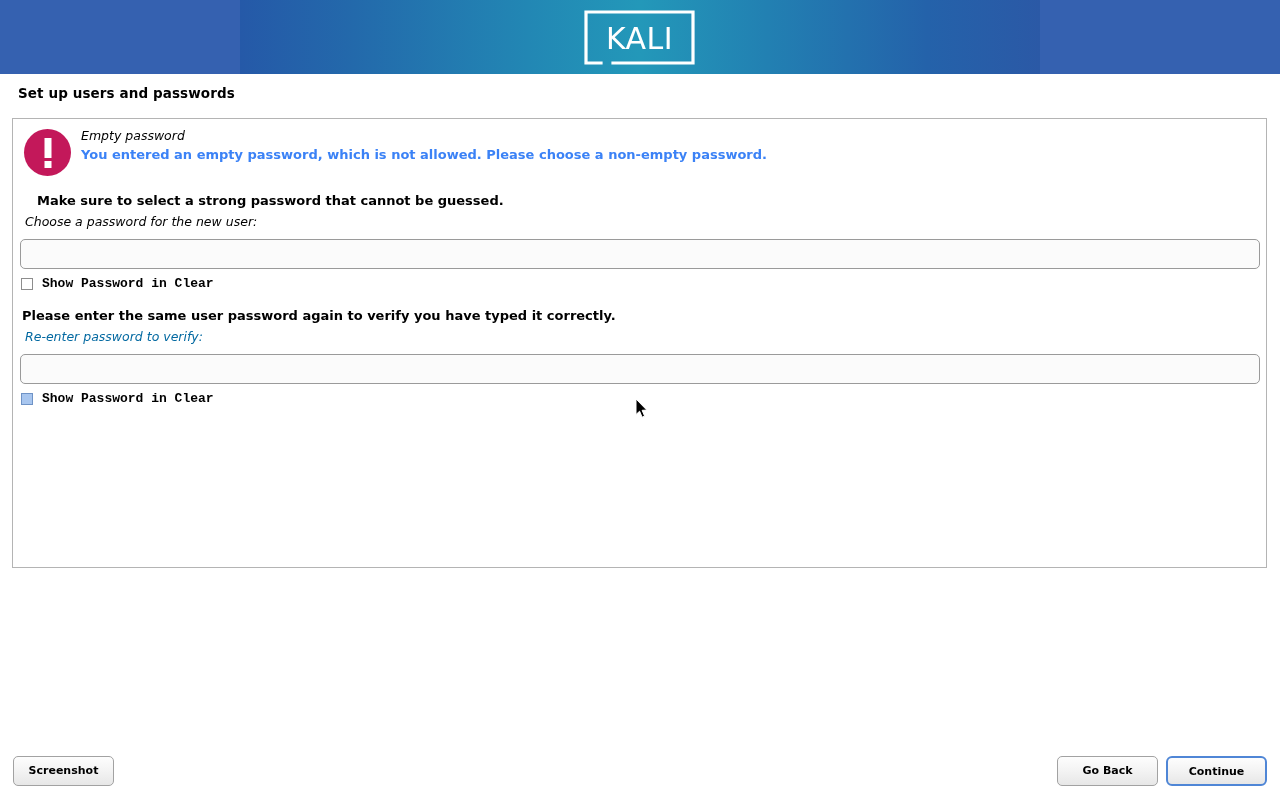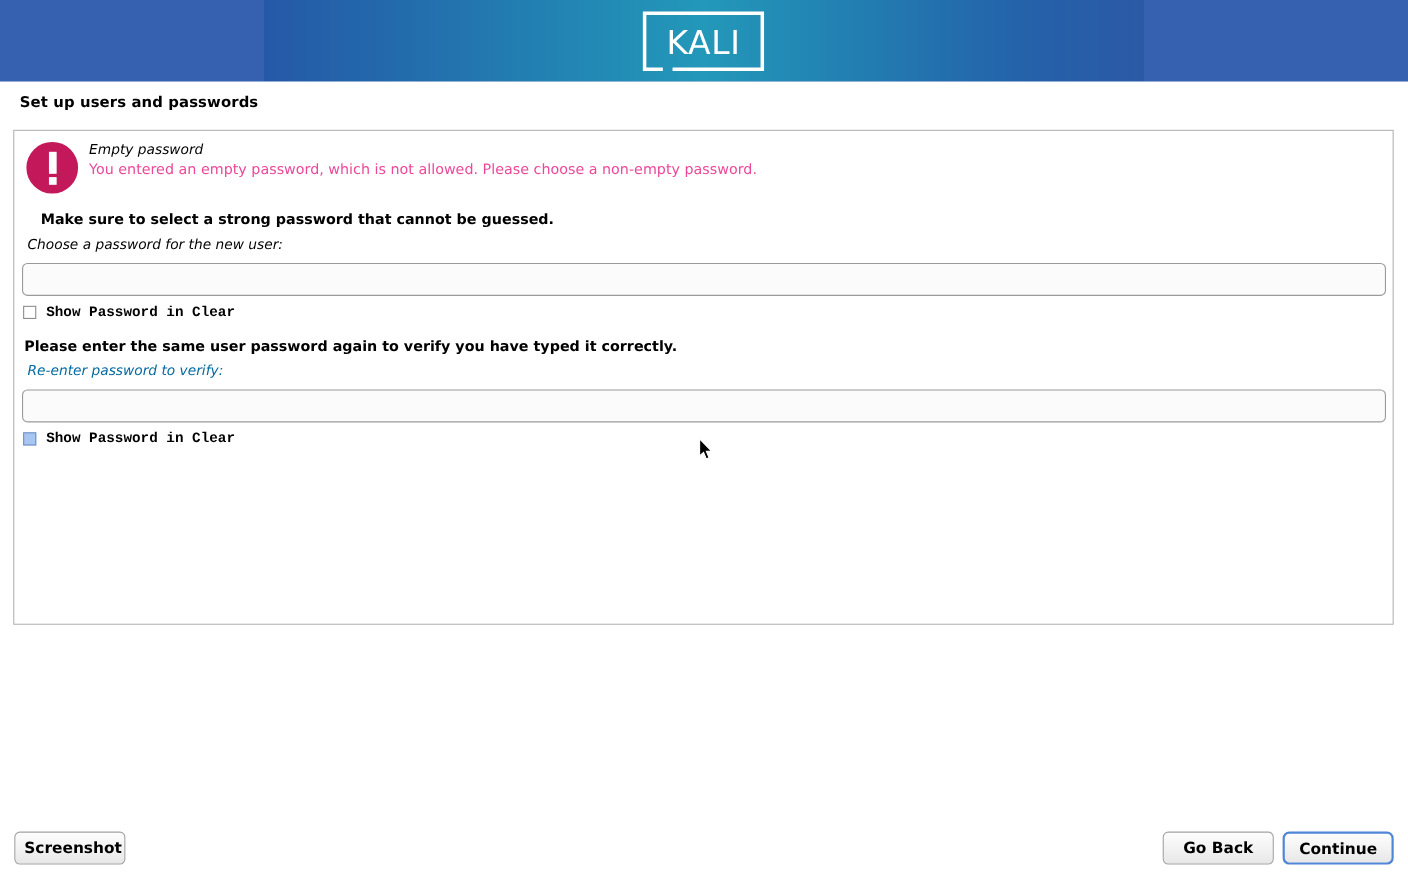--- a/index.html
+++ b/index.html
@@ -122,22 +122,22 @@
     position: absolute;
     left: 68px; top: 9px;
     font-size: 12.5px;
     font-style: italic;
     color: #000000;
   }
   .error-desc {
     position: absolute;
     left: 68px; top: 28px;
     font-size: 13px;
-    font-weight: normal;
-    color: #ec4899;
+    font-weight: bold;
+    color: #3b82f6;
   }
 
   
   .strong-note {
     position: absolute;
     left: 24px; top: 74px;
     font-size: 13px;
     font-weight: bold;
     color: #000000;
   }
@@ -221,21 +221,21 @@
 
   
   .btn {
     position: absolute;
     box-sizing: border-box;
     height: 30px;
     border: 1px solid #a2a2a2;
     border-radius: 5px;
     background: linear-gradient(180deg, #fdfdfd 0%, #f3f3f3 50%, #e7e7e7 100%);
     font-family: "DejaVu Sans", sans-serif;
-    font-size: 14px;
+    font-size: 11px;
     font-weight: bold;
     color: #000000;
     cursor: pointer;
     padding: 0 8px;
     line-height: 28px;
     text-align: center;
   }
   .btn-screenshot { left: 13px; top: 756px; width: 101px; }
   .btn-goback     { left: 1057px; top: 756px; width: 101px; }
   .btn-continue   {

